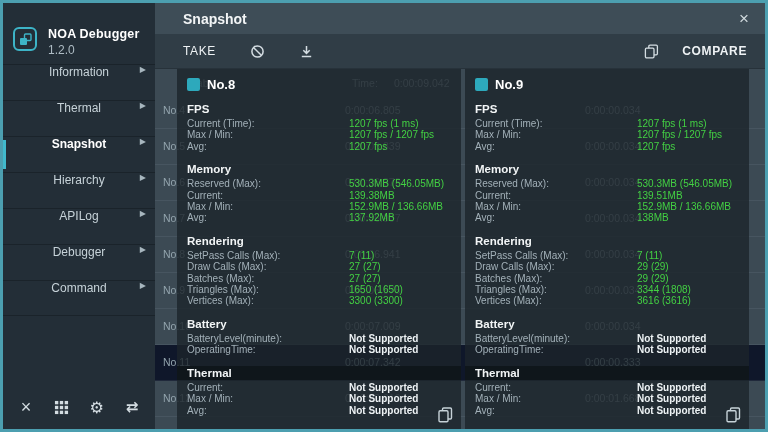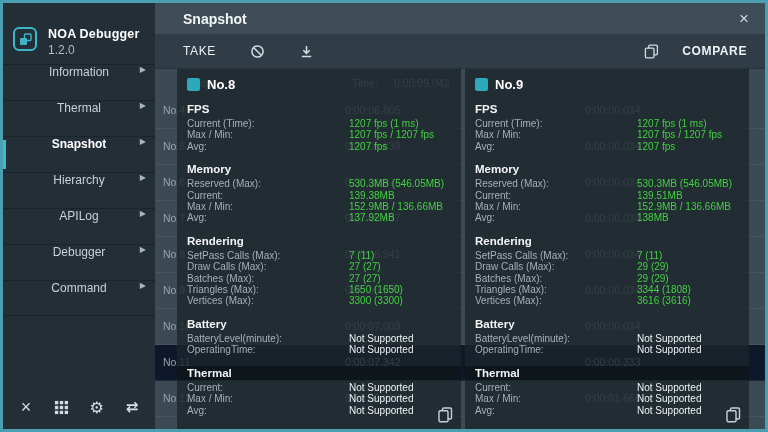--- a/index.html
+++ b/index.html
@@ -48,21 +48,21 @@
   .card{position:absolute;top:0;bottom:0;width:284px;background:rgba(27,36,43,.8);padding:5px 10px 6px}
   .card-head{display:flex;align-items:center;gap:7px;margin:3px 0 0}
   .chk{width:13px;height:13px;background:#2da9bc;border-radius:2px;cursor:pointer;flex-shrink:0}
   .card-name{color:#fff;font-weight:bold;font-size:13px}
   .sec-title{color:#f2f5f6;font-weight:bold;font-size:11.5px;margin:10px -10px 2px;padding:1px 10px}
   .sec-title.band{background:rgba(9,15,19,.6)}
   .met-row{display:flex;font-size:10px;line-height:11.4px}
   .met-label{width:162px;color:#a3b1b9;flex-shrink:0}
   .met-value{white-space:nowrap}
   .met-value.green{color:#43d143}
-  .met-value.white{color:#eef3f5;font-weight:normal}
+  .met-value.white{color:#eef3f5;font-weight:bold}
   .copy-btn{position:absolute;right:7px;bottom:6px;cursor:pointer;display:flex}
 </style>
 </head>
 <body>
 
 <div class="frame">
 
   <aside class="sidebar">
     <div class="logo-row">
       <div class="logo-badge">

